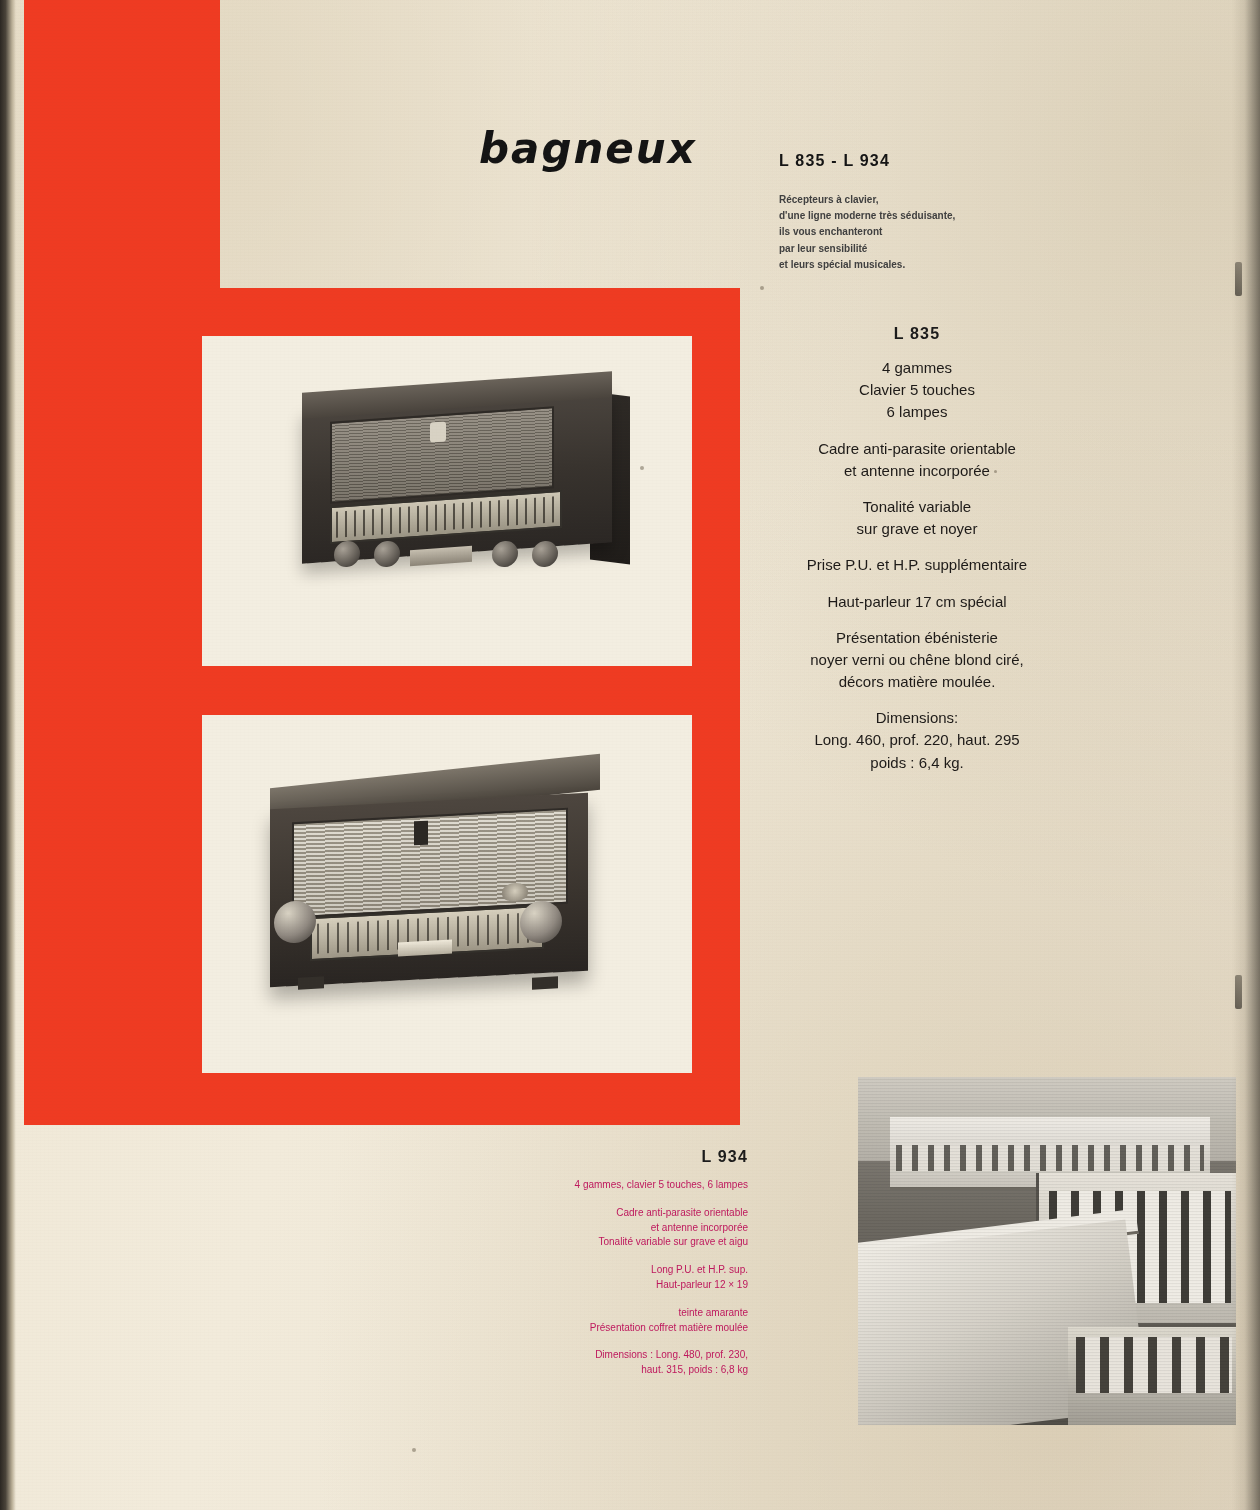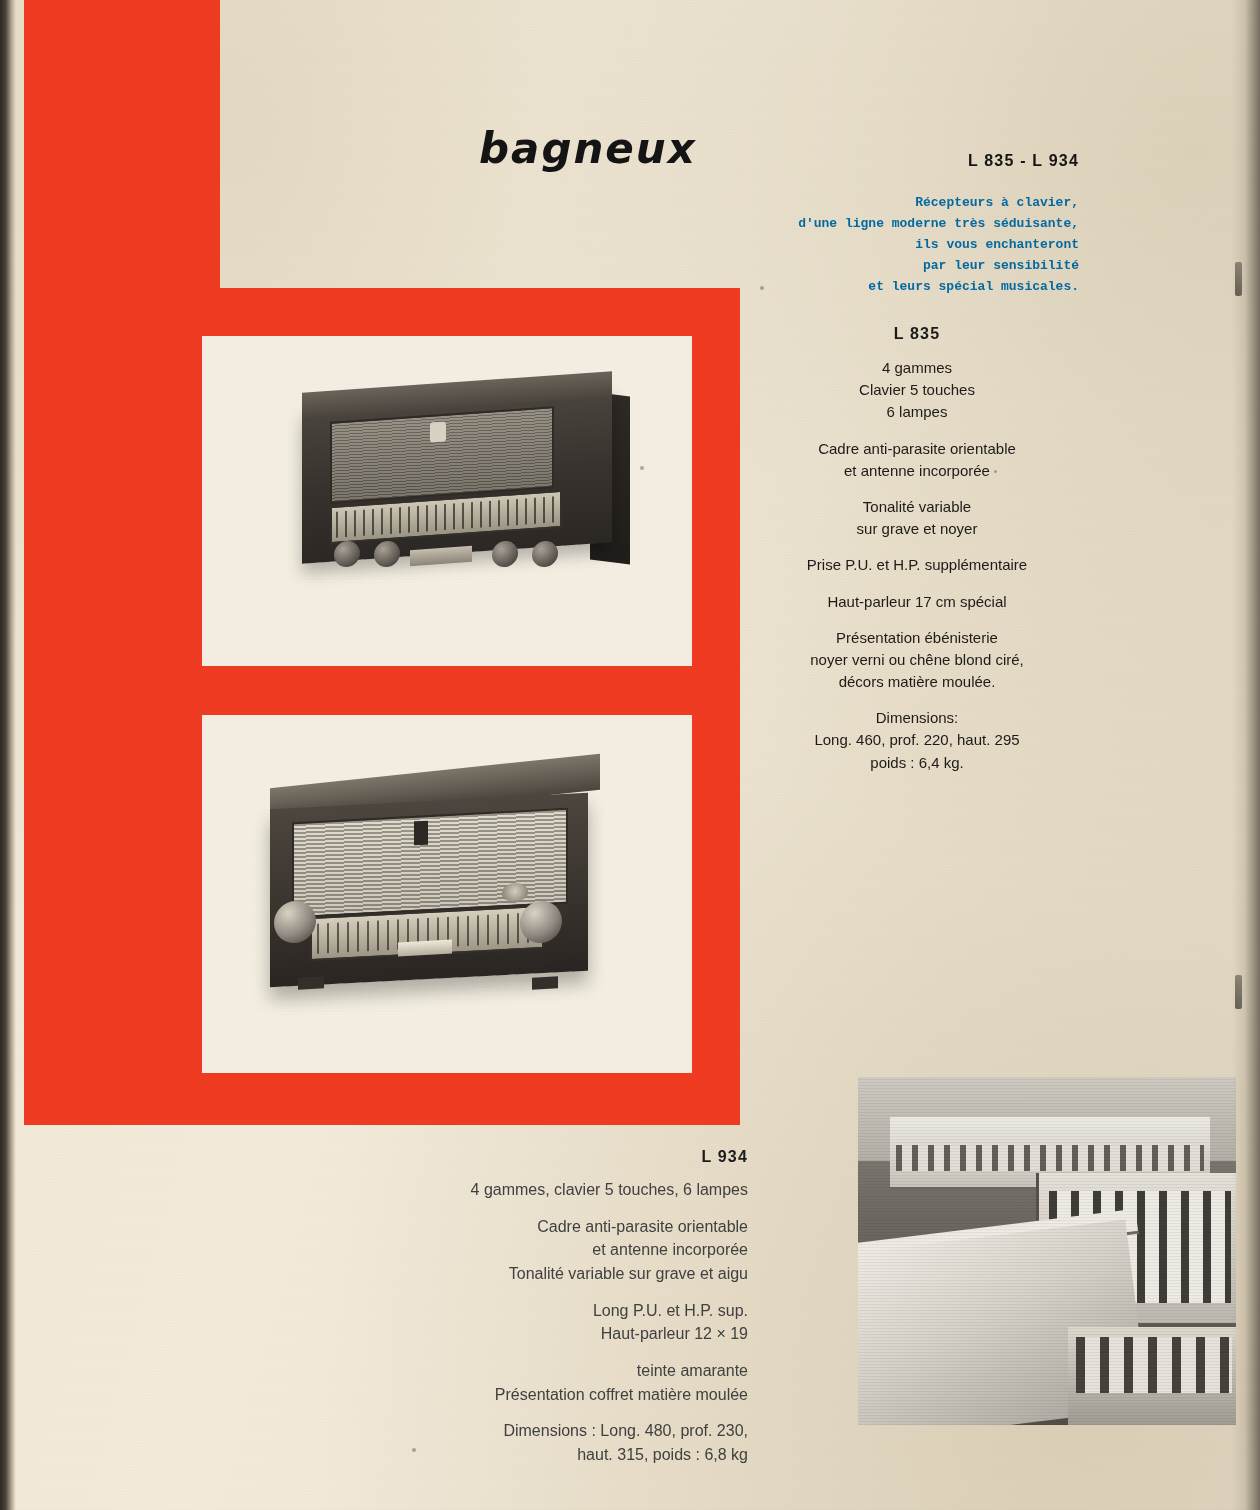--- a/index.html
+++ b/index.html
@@ -270,27 +270,27 @@
   #brand-title {
     position: absolute;
     left: 479px; top: 124px;
     font-family: "DejaVu Sans", sans-serif;
     font-style: italic;
     font-weight: bold;
     font-size: 42px;
     letter-spacing: 2px;
     color: #141414;
   }
-  #intro-block { position: absolute; left: 779px; top: 152px; width: 300px; text-align: right; }
+  #intro-block { position: absolute; left: 779px; top: 152px; width: 300px; }
   #intro-title {
     font-size: 16px; font-weight: bold; letter-spacing: 1.2px;
     color: #141414; margin-bottom: 22px;
   }
   #intro-text {
-    font-size: 13px; font-weight: bold; line-height: 1.62; color: #0369a1; font-family: Liberation Mono, monospace;
+    font-size: 10px; font-weight: bold; line-height: 1.62; color: #404040;
   }
   #intro-text div { white-space: nowrap; }
 
   #l835-block { position: absolute; left: 757px; top: 325px; width: 320px; text-align: center; }
   #l835-title {
     font-size: 16px; font-weight: bold; letter-spacing: 1.2px; margin-bottom: 14px;
   }
   .spec-group { margin-bottom: 14px; }
   .spec-group div {
     font-size: 15px; line-height: 1.48; color: #1d1a18; white-space: nowrap;
@@ -298,21 +298,21 @@
 
   #l934-block {
     position: absolute; left: 400px; top: 1148px; width: 348px;
     text-align: right;
   }
   #l934-title {
     font-size: 16px; font-weight: bold; letter-spacing: 1.2px; margin-bottom: 12px;
   }
   .spec-group-r { margin-bottom: 13px; }
   .spec-group-r div {
-    font-size: 16px; line-height: 1.48; color: #404040; white-space: nowrap;
+    font-size: 10px; line-height: 1.48; color: #be185d; white-space: nowrap;
   }
 
   
   .staple {
     position: absolute; right: 18px;
     width: 7px; height: 34px;
     background: linear-gradient(180deg,#7a7366,#49443c);
     border-radius: 2px;
     opacity: .85;
   }

